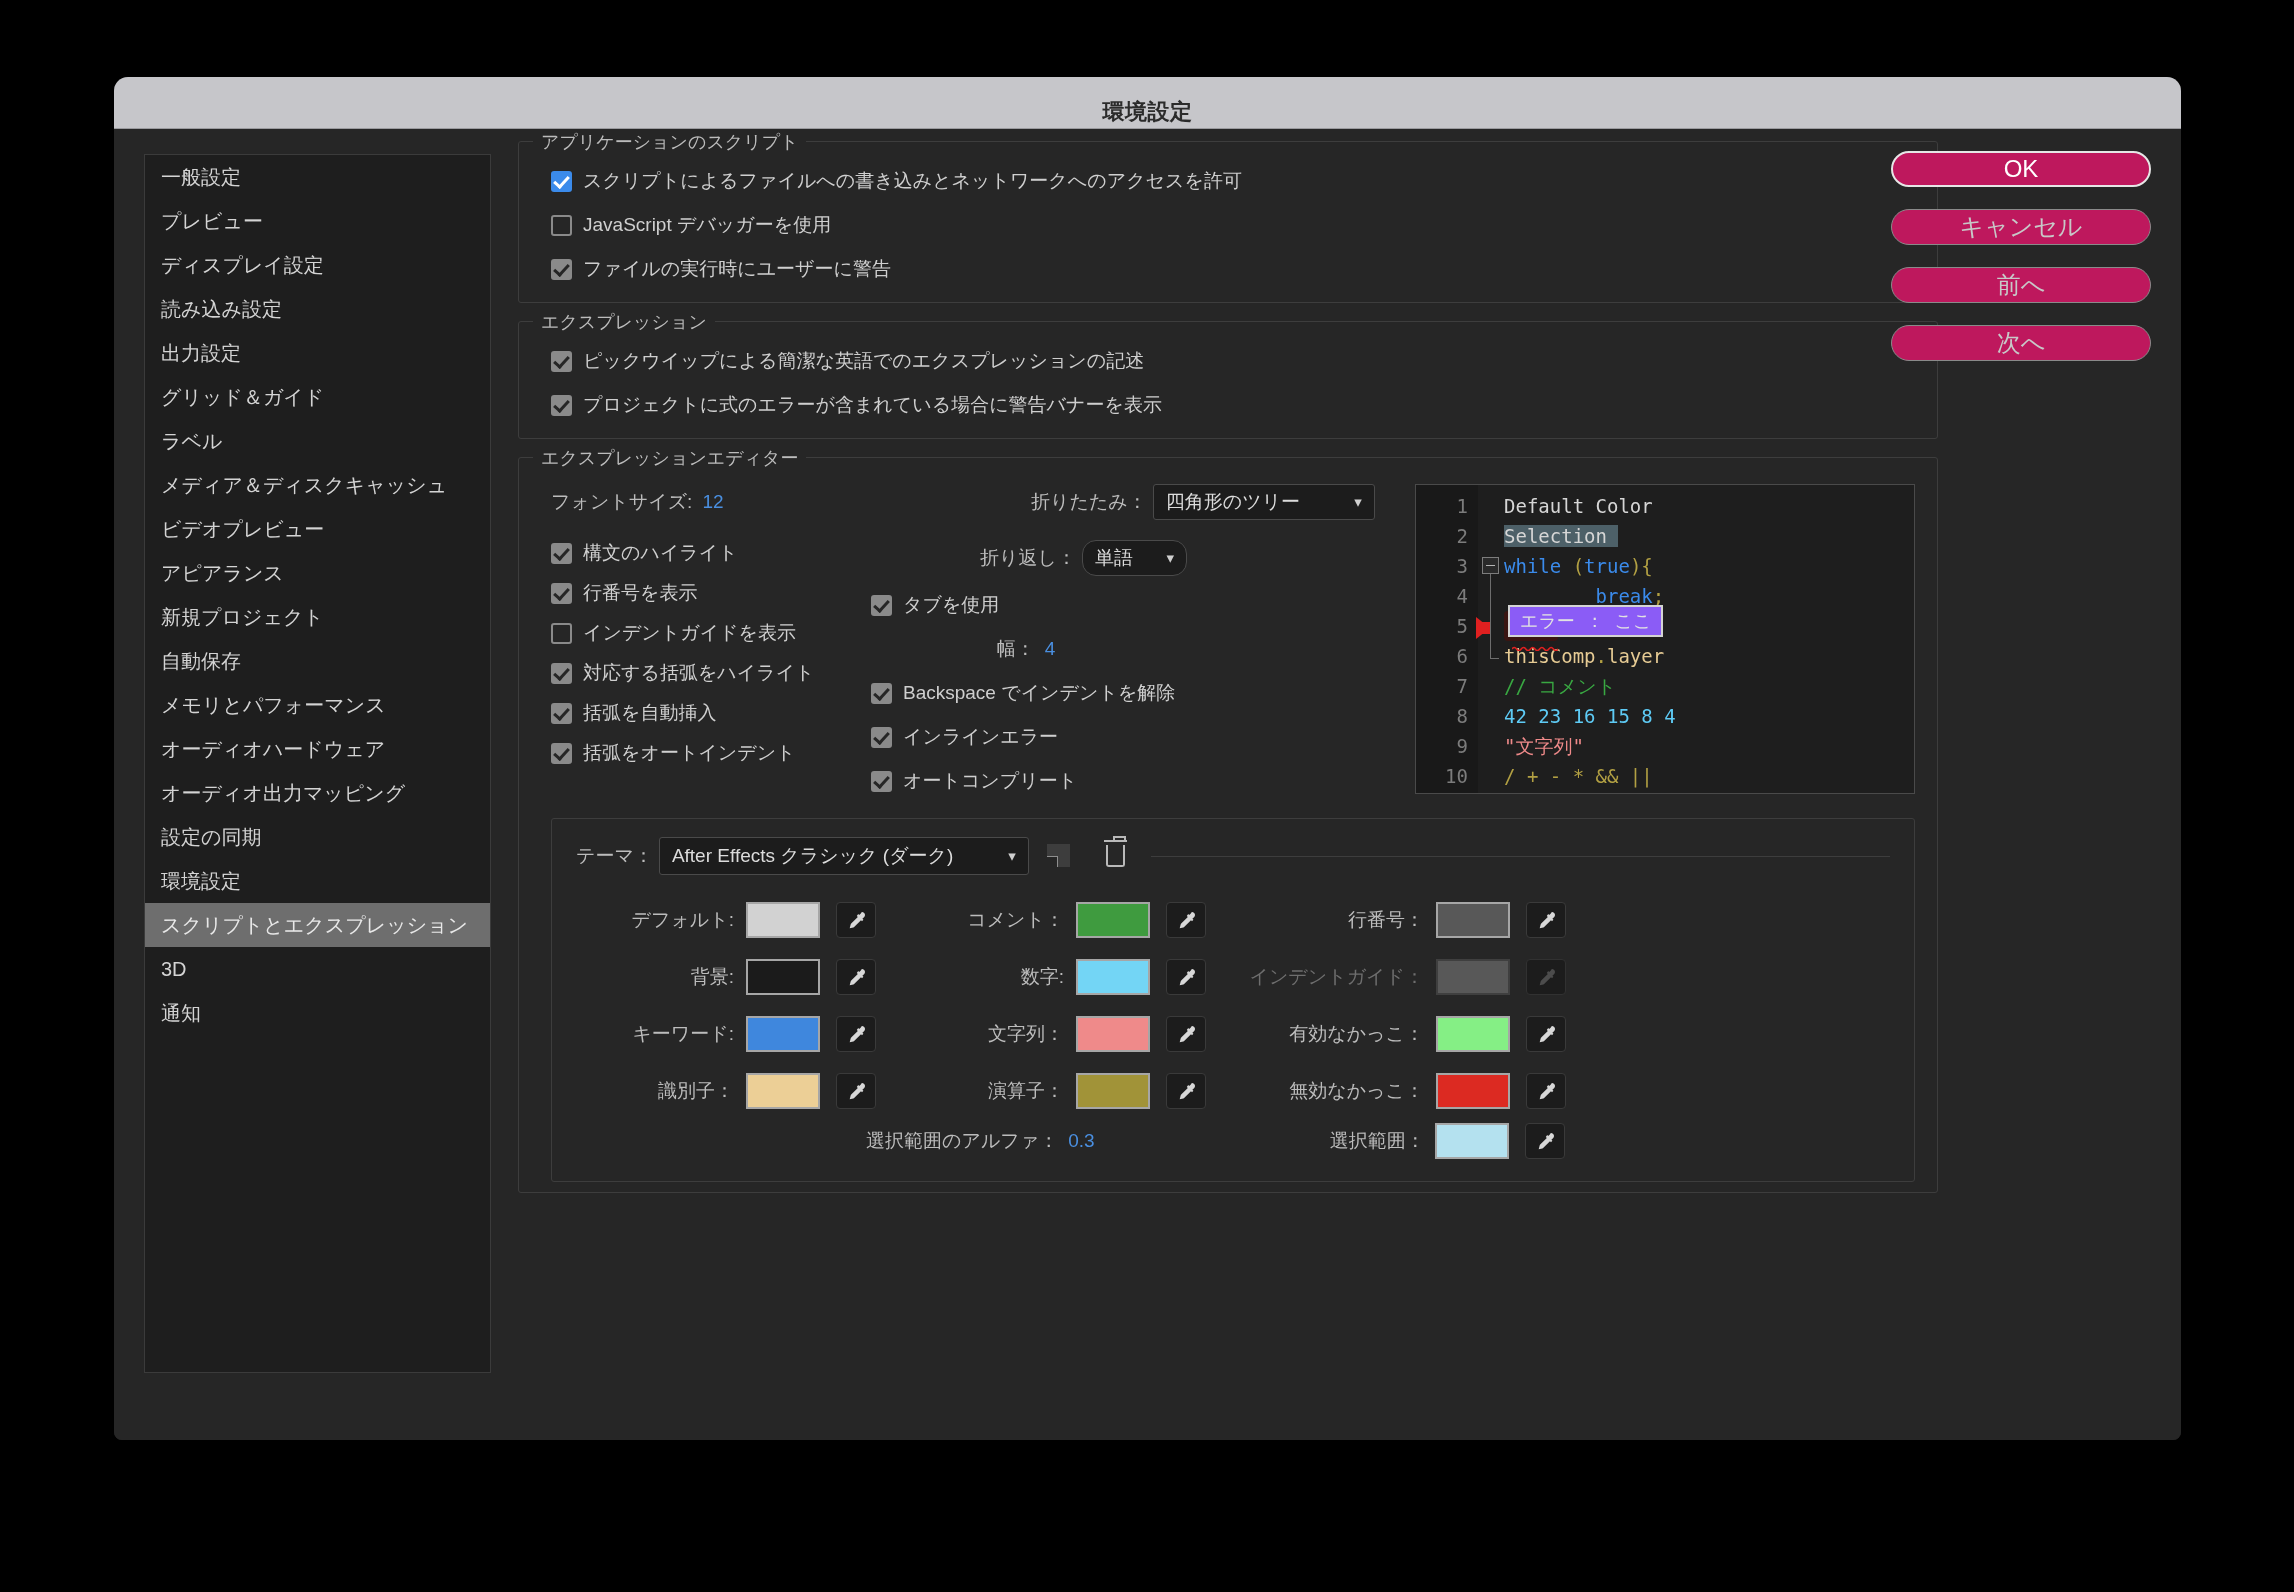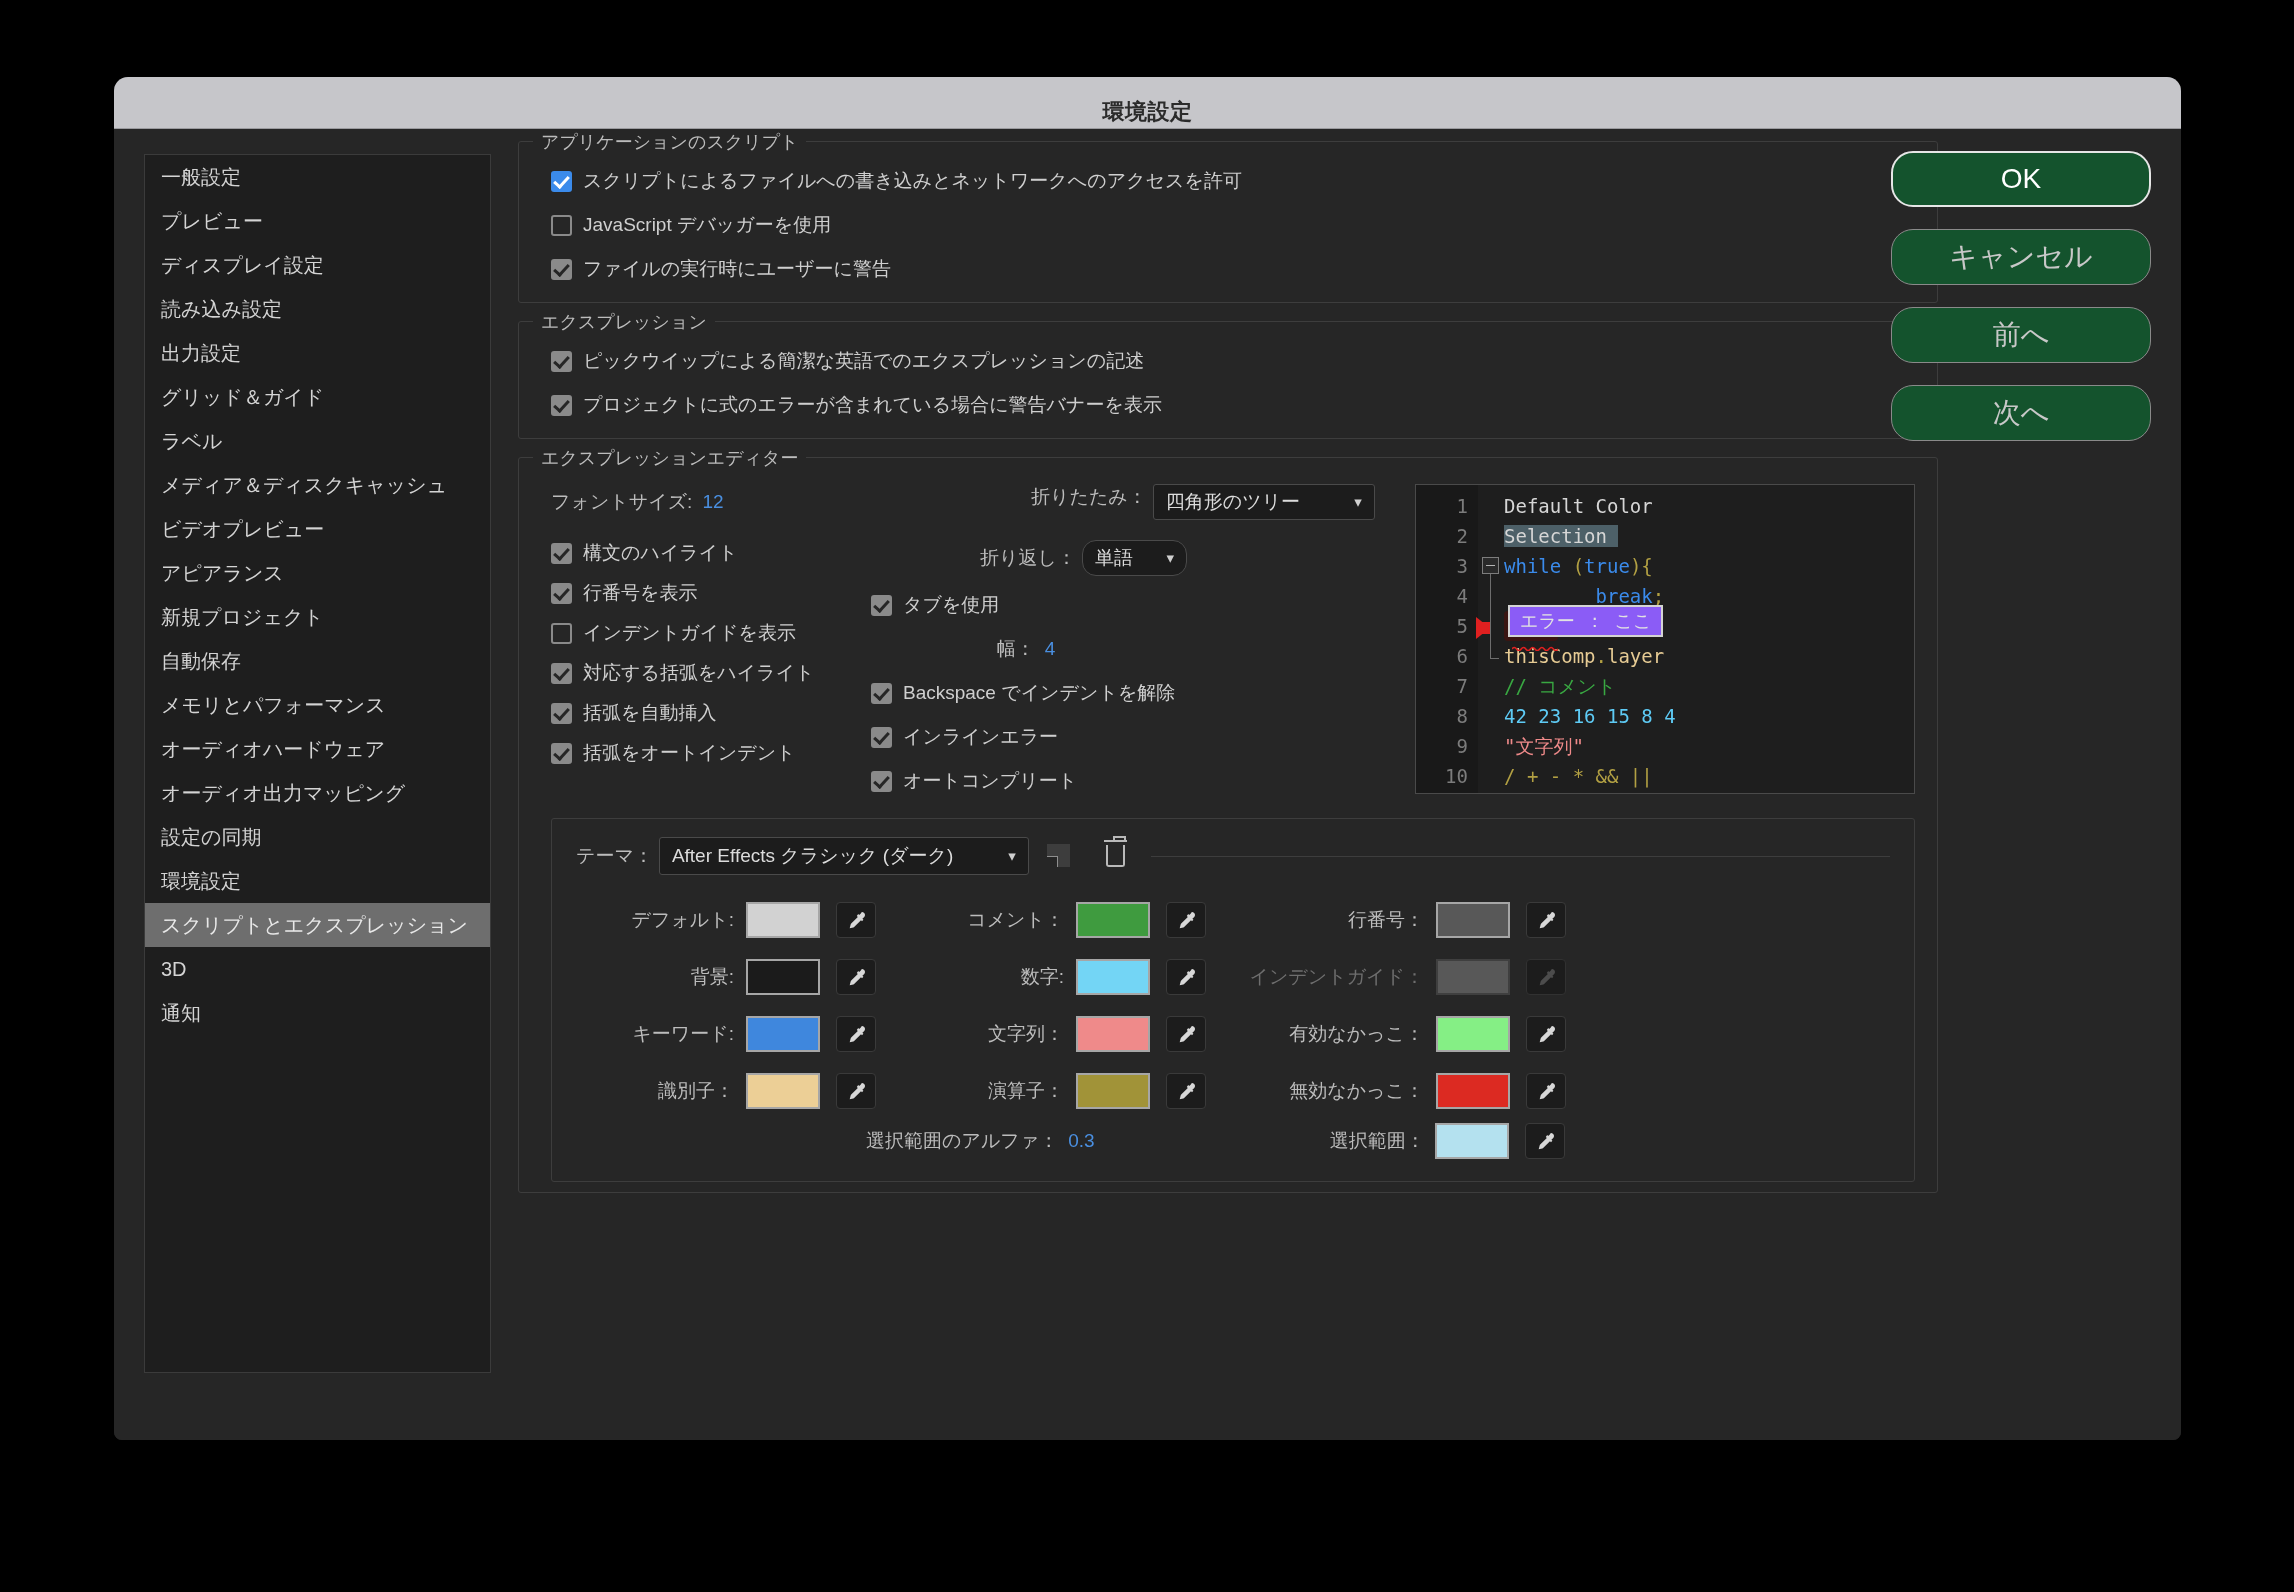--- a/index.html
+++ b/index.html
@@ -287,27 +287,27 @@
     width: 40px; height: 36px; margin-left: 16px;
     background: #1c1c1c; border: 1px solid #3a3a3a; border-radius: 4px;
     position: relative; flex: 0 0 auto;
   }
   .swrow.dim .eyed { border-color: #313131; }
   .eyed svg { position: absolute; left: 8px; top: 6px; }
 
   
   #btns { position: absolute; right: 30px; top: 22px; width: 260px; }
   .btn {
-    height: 56px;
+    height: 36px;
     border: 1px solid #8a8a8a;
     border-radius: 22px;
     display: flex; align-items: center; justify-content: center;
-    color: #c8c8c8; font-size: 28px;
+    color: #c8c8c8; font-size: 24px;
     margin-bottom: 22px;
-    background: #14532d;
+    background: #be185d;
   }
   .btn.primary { border: 2px solid #e6e6e6; color: #ffffff; }
 </style>
 </head>
 <body>
 
 <div id="dialog">
 
   <div id="titlebar">
     <div class="title">環境設定</div>
@@ -416,21 +416,21 @@
         <div class="legend">エクスプレッションエディター</div>
 
         <div class="ed-wrap">
           <div class="ed-left">
 
             <div style="display:flex;align-items:center;margin-bottom:20px;">
               <div style="width:300px;display:flex;align-items:center;">
                 <span class="lab">フォントサイズ:</span>
                 <span class="val-blue">12</span>
               </div>
-              <div style="display:flex;margin-left:180px;">
+              <div style="display:flex;align-items:center;margin-left:180px;">
                 <span class="lab">折りたたみ：</span>
                 <div class="sel" style="width:222px;margin-left:6px;">
                   <span>四角形のツリー</span>
                   <span class="caret">▾</span>
                 </div>
               </div>
             </div>
 
             <div style="display:flex;">
               <div class="col-a">

